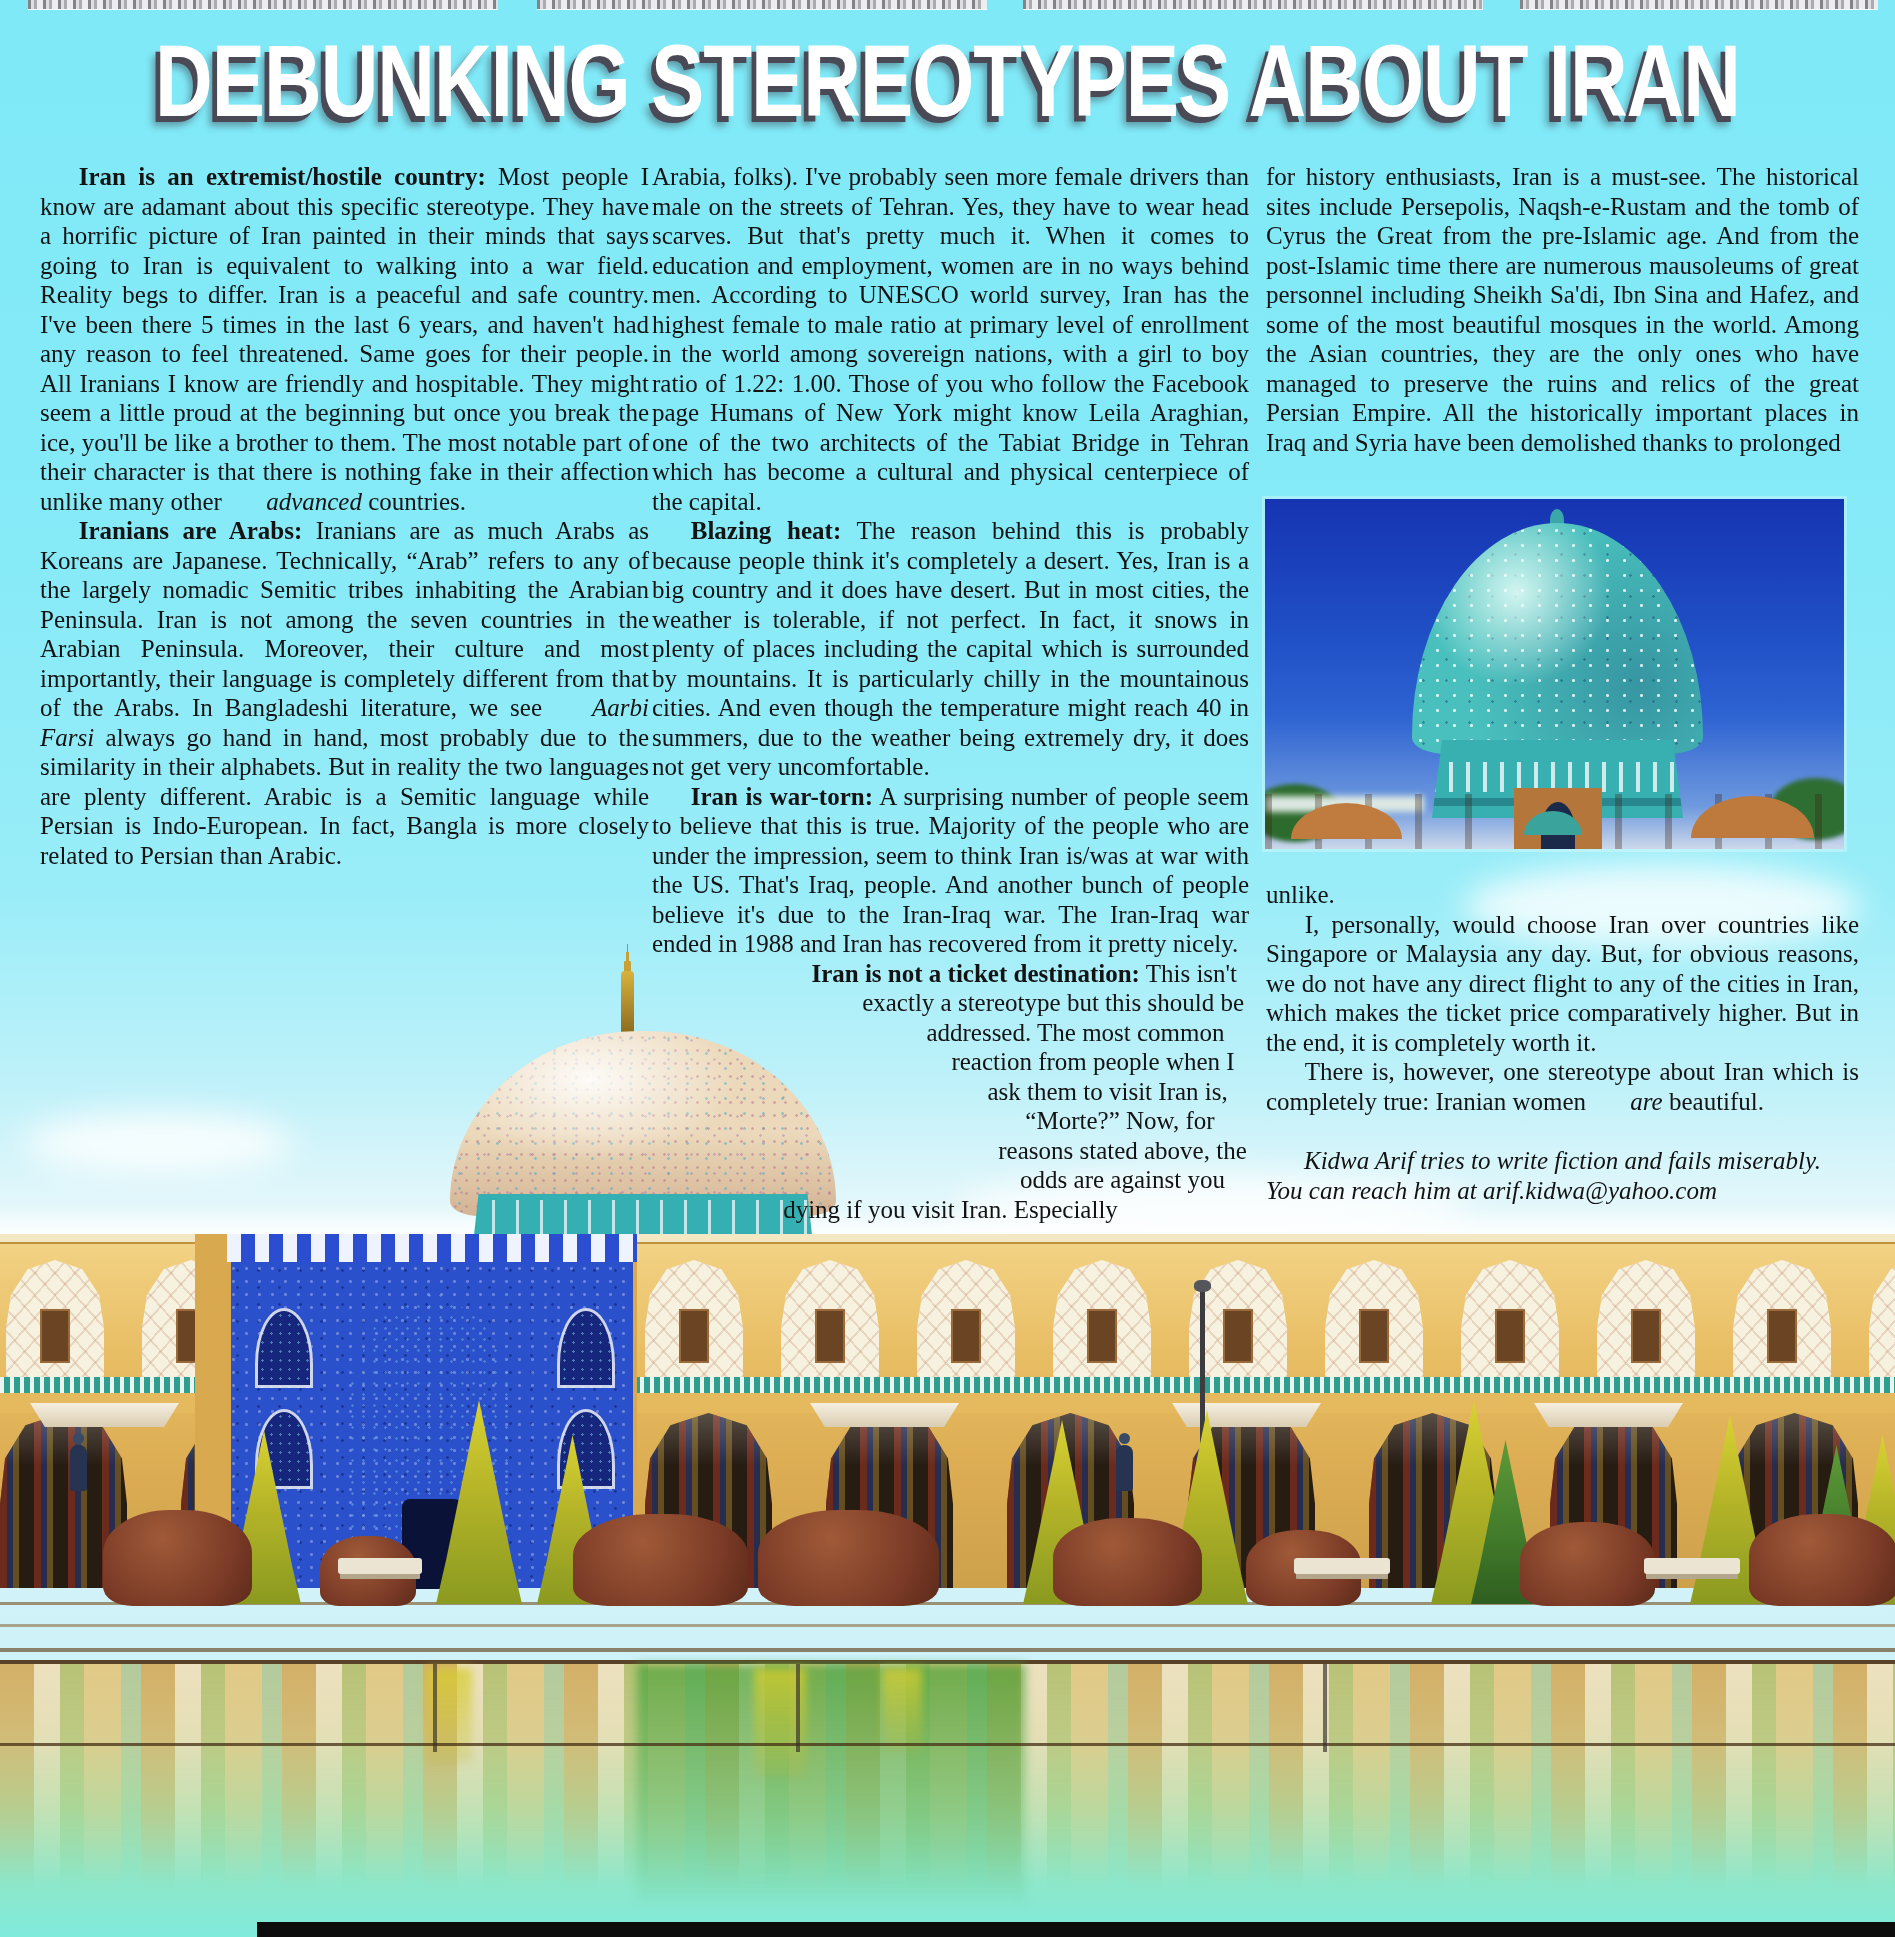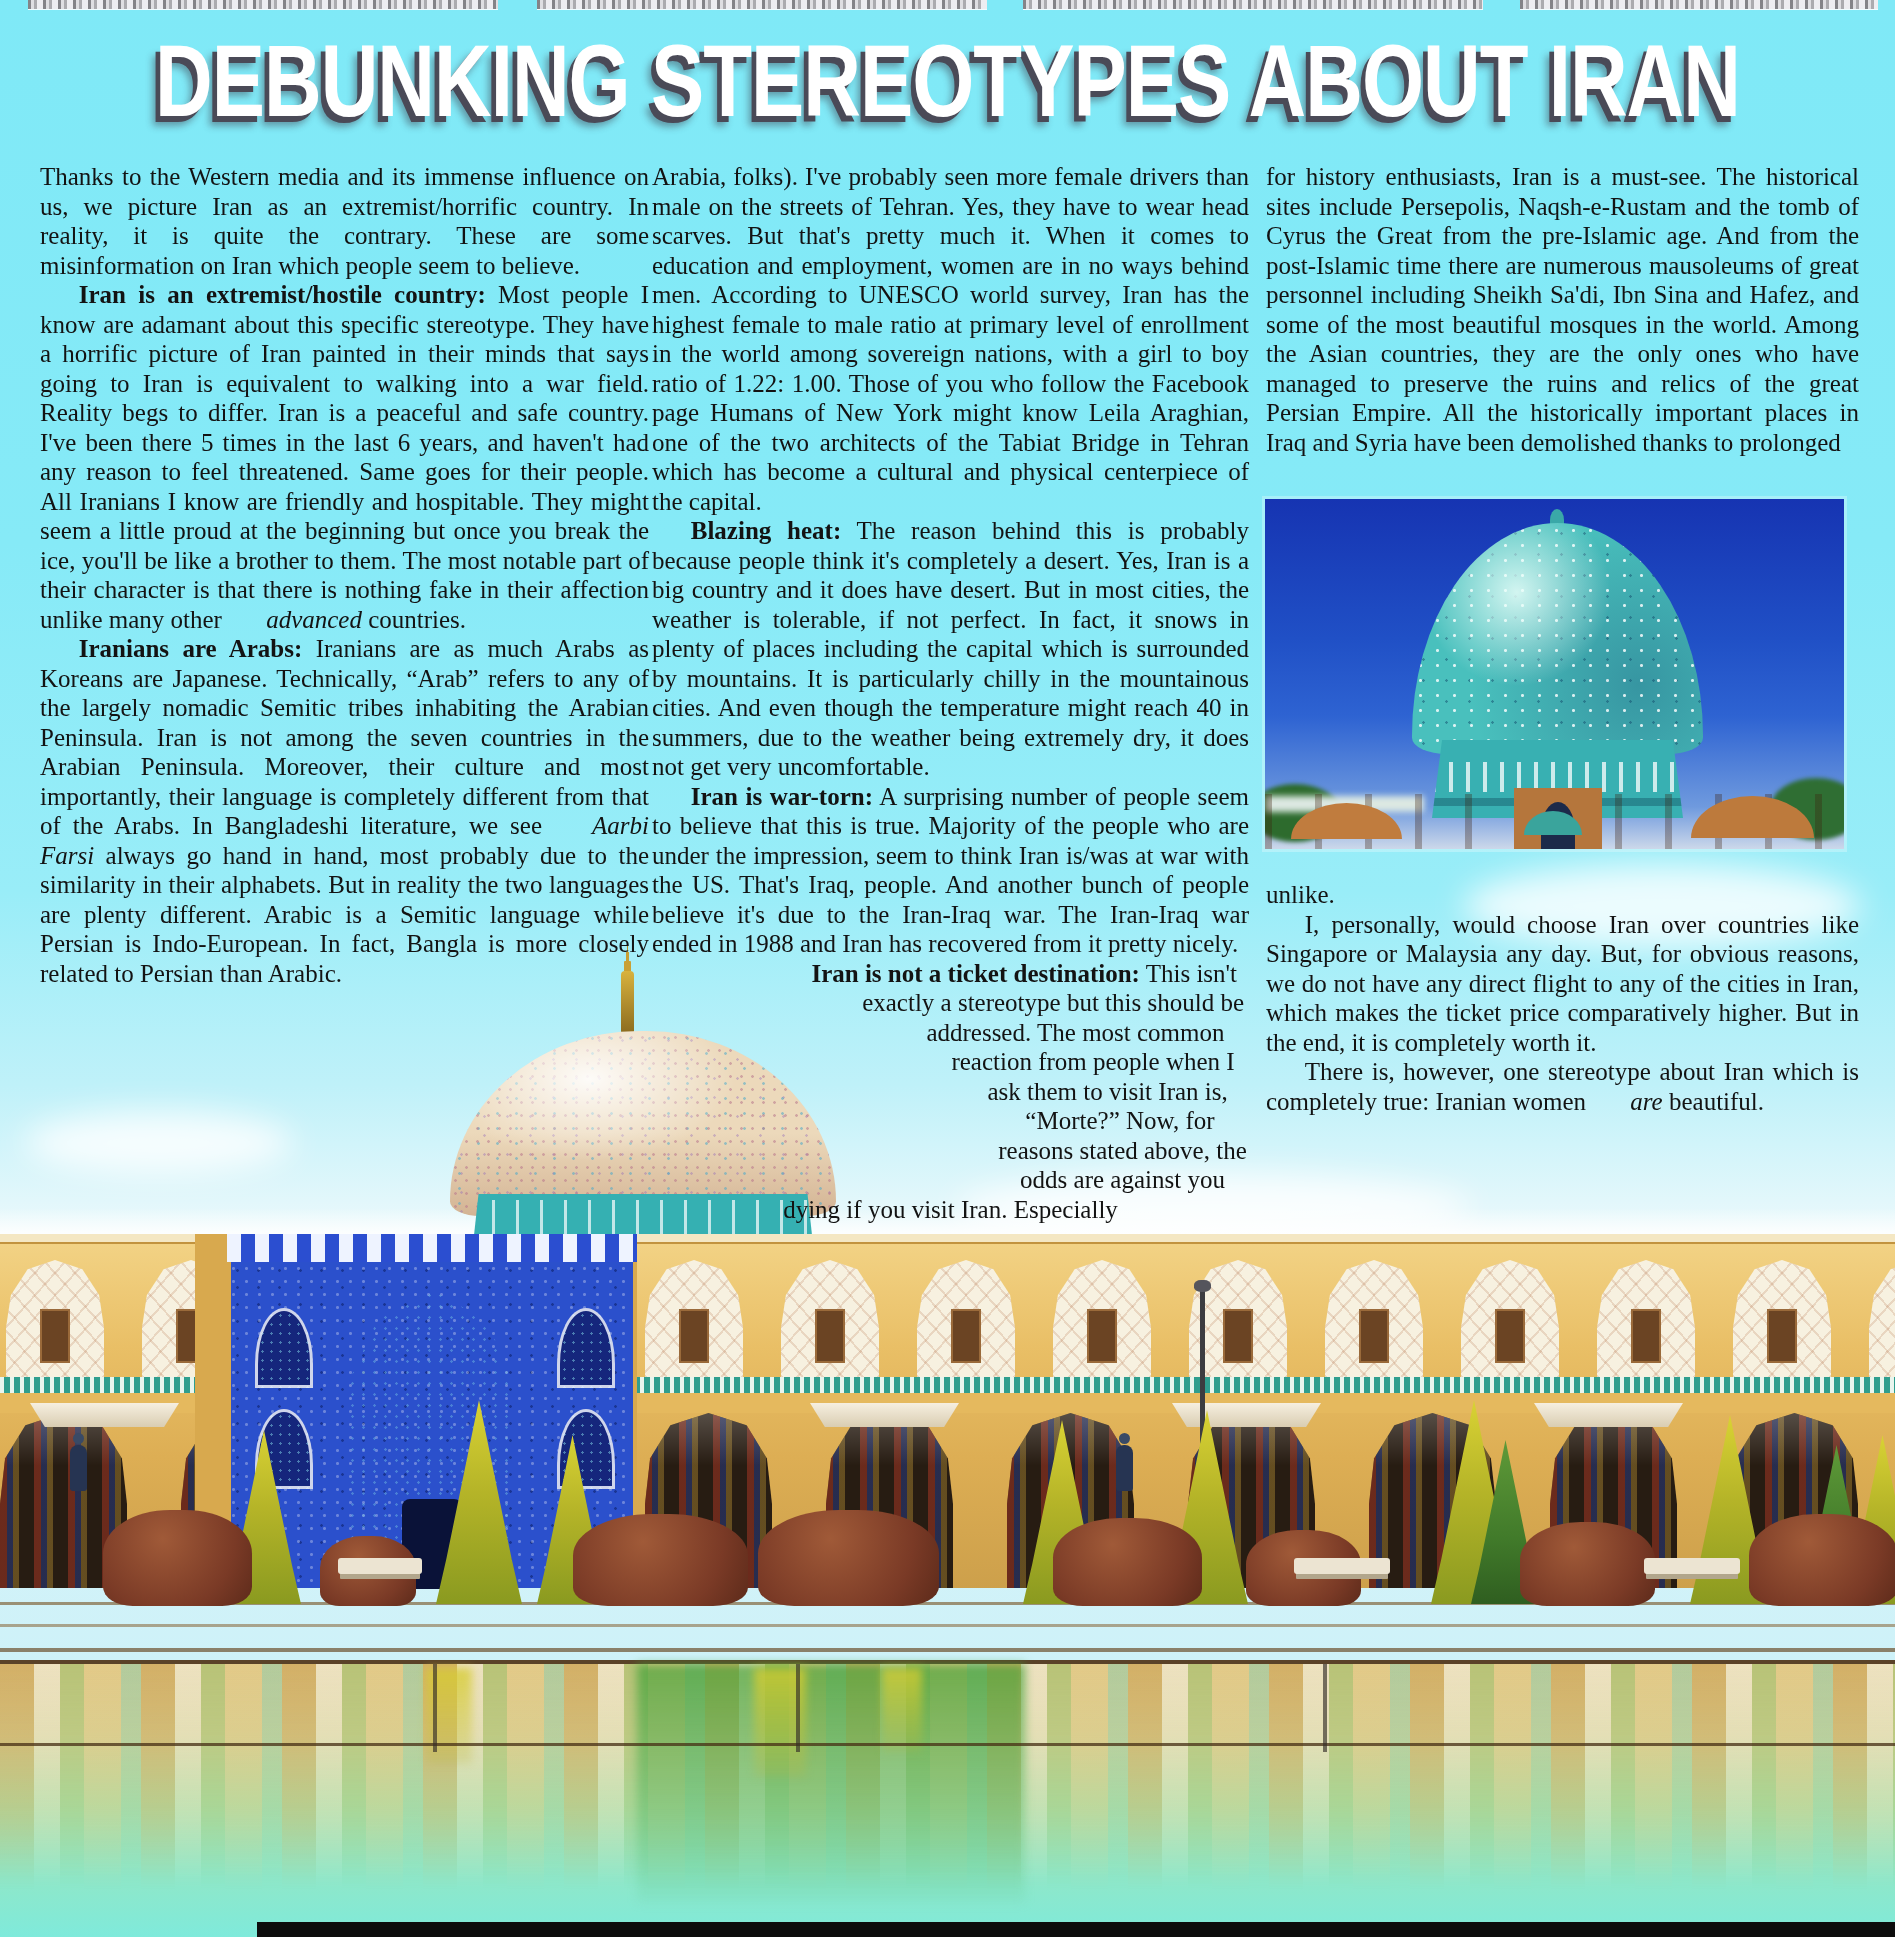--- a/index.html
+++ b/index.html
@@ -252,21 +252,20 @@
     <div class="ph" id="poolrim"></div>
     <div class="ph" id="pool"></div>
     <div class="ph" id="pool-streaks"></div>
     <div class="ph" id="pool-green"></div>
     <div class="ph" id="pool-line"></div>
     <div class="ph" id="pool-dark"></div>
   </div>
 
   <div class="col" style="left:40px;top:162px;width:609px;">
     <div>
-        <p class="para"><span class="seg">Thanks to the Western media and its immense influence on us, we picture Iran as an extremist/horrific country. In reality, it is quite the contrary. These are some misinformation on Iran which people seem to believe.</span></p>
         <p class="para ind"><span class="seg-b">Iran is an extremist/hostile country:</span><span class="seg"> Most people I know are adamant about this specific stereotype. They have a horrific picture of Iran painted in their minds that says going to Iran is equivalent to walking into a war field. Reality begs to differ. Iran is a peaceful and safe country. I've been there 5 times in the last 6 years, and haven't had any reason to feel threatened. Same goes for their people. All Iranians I know are friendly and hospitable. They might seem a little proud at the beginning but once you break the ice, you'll be like a brother to them. The most notable part of their character is that there is nothing fake in their affection unlike many other </span><span class="seg-i">advanced</span><span class="seg"> countries.</span></p>
         <p class="para ind"><span class="seg-b">Iranians are Arabs:</span><span class="seg"> Iranians are as much Arabs as Koreans are Japanese. Technically, “Arab” refers to any of the largely nomadic Semitic tribes inhabiting the Arabian Peninsula. Iran is not among the seven countries in the Arabian Peninsula. Moreover, their culture and most importantly, their language is completely different from that of the Arabs. In Bangladeshi literature, we see </span><span class="seg-i">Aarbi Farsi</span><span class="seg"> always go hand in hand, most probably due to the similarity in their alphabets. But in reality the two languages are plenty different. Arabic is a Semitic language while Persian is Indo-European. In fact, Bangla is more closely related to Persian than Arabic.</span></p>
       </div>
   </div>
 
   <div class="col" style="left:652px;top:162px;width:597px;">
     <div>
         <p class="para"><span class="seg">Arabia, folks). I've probably seen more female drivers than male on the streets of Tehran. Yes, they have to wear head scarves. But that's pretty much it. When it comes to education and employment, women are in no ways behind men. According to UNESCO world survey, Iran has the highest female to male ratio at primary level of enrollment in the world among sovereign nations, with a girl to boy ratio of 1.22: 1.00. Those of you who follow the Facebook page Humans of New York might know Leila Araghian, one of the two architects of the Tabiat Bridge in Tehran which has become a cultural and physical centerpiece of the capital.</span></p>
         <p class="para ind"><span class="seg-b">Blazing heat:</span><span class="seg"> The reason behind this is probably because people think it's completely a desert. Yes, Iran is a big country and it does have desert. But in most cities, the weather is tolerable, if not perfect. In fact, it snows in plenty of places including the capital which is surrounded by mountains. It is particularly chilly in the mountainous cities. And even though the temperature might reach 40 in summers, due to the weather being extremely dry, it does not get very uncomfortable.</span></p>
         <p class="para ind"><span class="seg-b">Iran is war-torn:</span><span class="seg"> A surprising number of people seem to believe that this is true. Majority of the people who are under the impression, seem to think Iran is/was at war with the US. That's Iraq, people. And another bunch of people believe it's due to the Iran-Iraq war. The Iran-Iraq war ended in 1988 and Iran has recovered from it pretty nicely.</span></p>
@@ -295,20 +294,21 @@
         <div class="in-doorarch"></div>
       </div>
     <div class="in-minidome"></div>
   </div>
 
   <div class="col" style="left:1266px;top:880px;width:593px;">
     <div>
         <p class="para"><span class="seg">unlike.</span></p>
         <p class="para ind"><span class="seg">I, personally, would choose Iran over countries like Singapore or Malaysia any day. But, for obvious reasons, we do not have any direct flight to any of the cities in Iran, which makes the ticket price comparatively higher. But in the end, it is completely worth it.</span></p>
         <p class="para ind"><span class="seg">There is, however, one stereotype about Iran which is completely true: Iranian women </span><span class="seg-i">are</span><span class="seg"> beautiful.</span></p>
+        <p class="para bio"><span class="seg-i">Kidwa Arif tries to write fiction and fails miserably. You can reach him at arif.kidwa@yahoo.com</span></p>
       </div>
   </div>
 
 <div class="tree y" style="left: 227px; top: 1430px; width: 74px; height: 174px;"></div>
     <div class="tree y" style="left: 436px; top: 1400px; width: 86px; height: 204px;"></div>
     <div class="tree y" style="left: 537px; top: 1435px; width: 71px; height: 169px;"></div>
     <div class="tree y" style="left: 1023px; top: 1420px; width: 78px; height: 184px;"></div>
     <div class="tree y" style="left: 1166px; top: 1410px; width: 82px; height: 194px;"></div>
     <div class="tree y" style="left: 1431px; top: 1400px; width: 86px; height: 204px;"></div>
     <div class="tree g" style="left: 1471px; top: 1440px; width: 69px; height: 164px;"></div>

